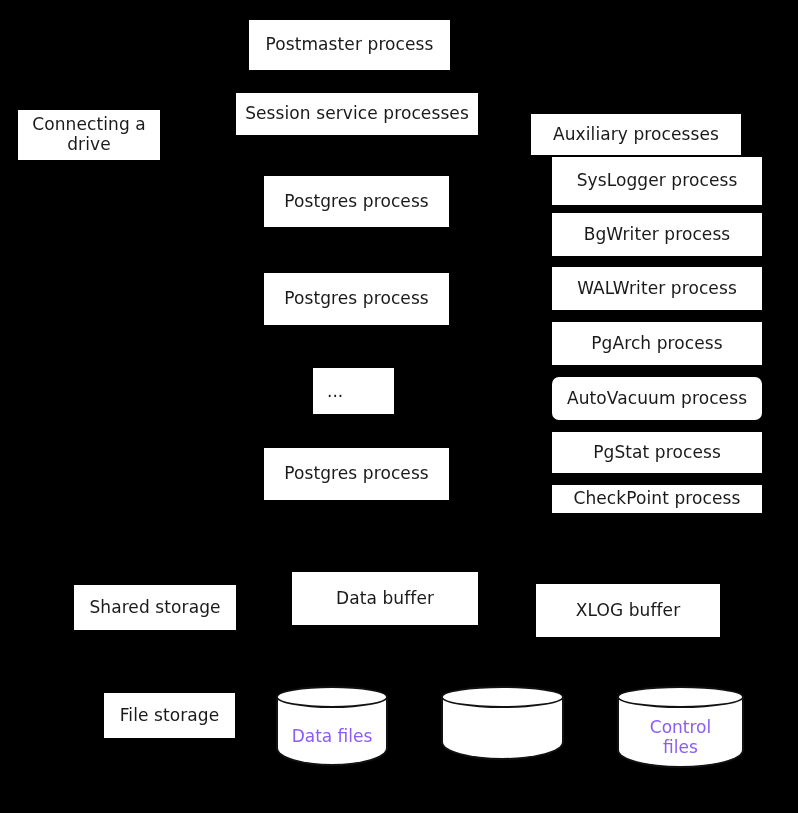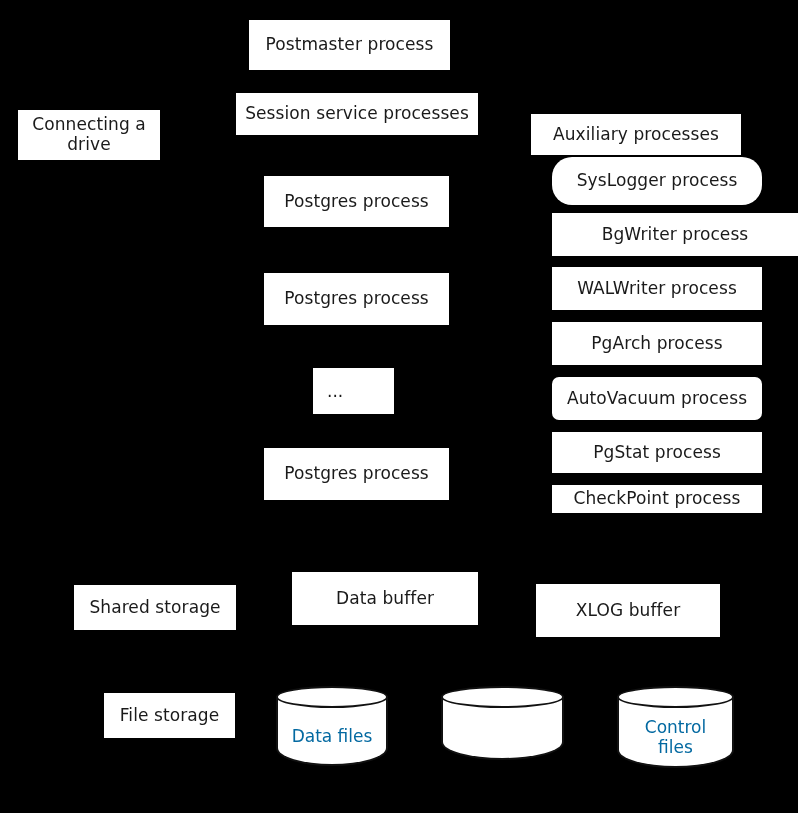--- a/index.html
+++ b/index.html
@@ -63,21 +63,21 @@
   .cyl .cyl-label {
     position: absolute;
     left: 0;
     right: 0;
     top: 20px;
     bottom: 0;
     display: flex;
     align-items: center;
     justify-content: center;
     text-align: center;
-    color: #0369a1;
+    color: #8b5cf6;
     font-size: 17px;
     line-height: 1.2;
     z-index: 2;
     padding: 0 6px;
     box-sizing: border-box;
   }
   .multiline { white-space: pre-line; }
   .dots {
     position: absolute;
     background: #ffffff;
@@ -105,23 +105,23 @@
   <div class="node sz-md" style="left:531px; top:94px; width:210px; height:41px;margin-top:20px;">Auxiliary processes</div>
 
   <div class="node sz-md" style="left:264px; top:176px; width:185px; height:51px;">Postgres process</div>
 
   <div class="node sz-md" style="left:264px; top:273px; width:185px; height:52px;">Postgres process</div>
 
   <div class="dots" style="left:313px; top:368px; width:81px; height:46px;">...</div>
 
   <div class="node sz-md" style="left:264px; top:448px; width:185px; height:52px;">Postgres process</div>
 
-  <div class="node sz-md" style="left:552px; top:157px; width:210px; height:48px;border-radius:20px;">SysLogger process</div>
+  <div class="node sz-md" style="left:552px; top:157px; width:210px; height:48px;">SysLogger process</div>
 
-  <div class="node sz-md" style="left:552px; top:213px; width:246px; height:43px;">BgWriter process</div>
+  <div class="node sz-md" style="left:552px; top:213px; width:210px; height:43px;">BgWriter process</div>
 
   <div class="node sz-md" style="left:552px; top:267px; width:210px; height:43px;">WALWriter process</div>
 
   <div class="node sz-md" style="left:552px; top:322px; width:210px; height:43px;">PgArch process</div>
 
   <div class="node sz-md" style="left:552px; top:377px; width:210px; height:43px;border-radius:7px;">AutoVacuum process</div>
 
   <div class="node sz-md" style="left:552px; top:432px; width:210px; height:41px;">PgStat process</div>
 
   <div class="node sz-md" style="left:552px; top:485px; width:210px; height:28px;">CheckPoint process</div>
@@ -138,20 +138,20 @@
     <div class="cyl-body"></div>
     <div class="cyl-top"></div>
     <div class="cyl-label multiline">Data files</div>
   </div>
 
   <div class="cyl" style="left:441px; top:686px; width:123px; height:74px;">
     <div class="cyl-body"></div>
     <div class="cyl-top"></div>
   </div>
 
-  <div class="cyl" style="left:617px; top:686px; width:117px; height:82px;">
+  <div class="cyl" style="left:617px; top:686px; width:127px; height:82px;">
     <div class="cyl-body"></div>
     <div class="cyl-top"></div>
     <div class="cyl-label multiline">Control
 files</div>
   </div>
 
 </div>
 
 </body></html>

